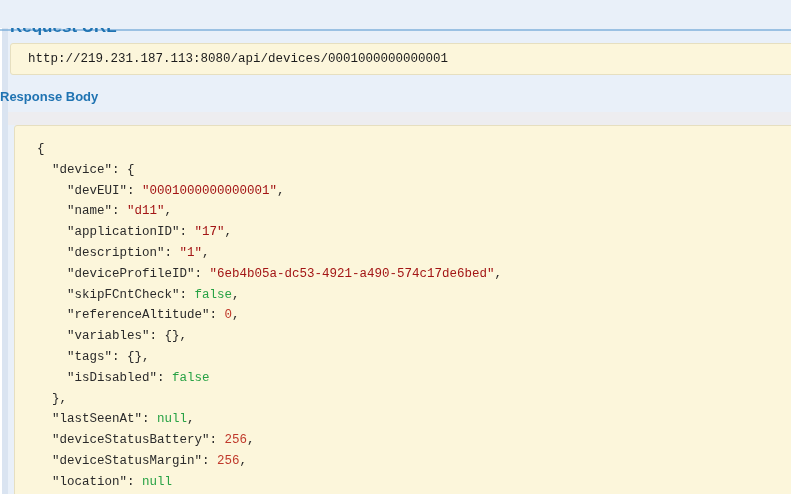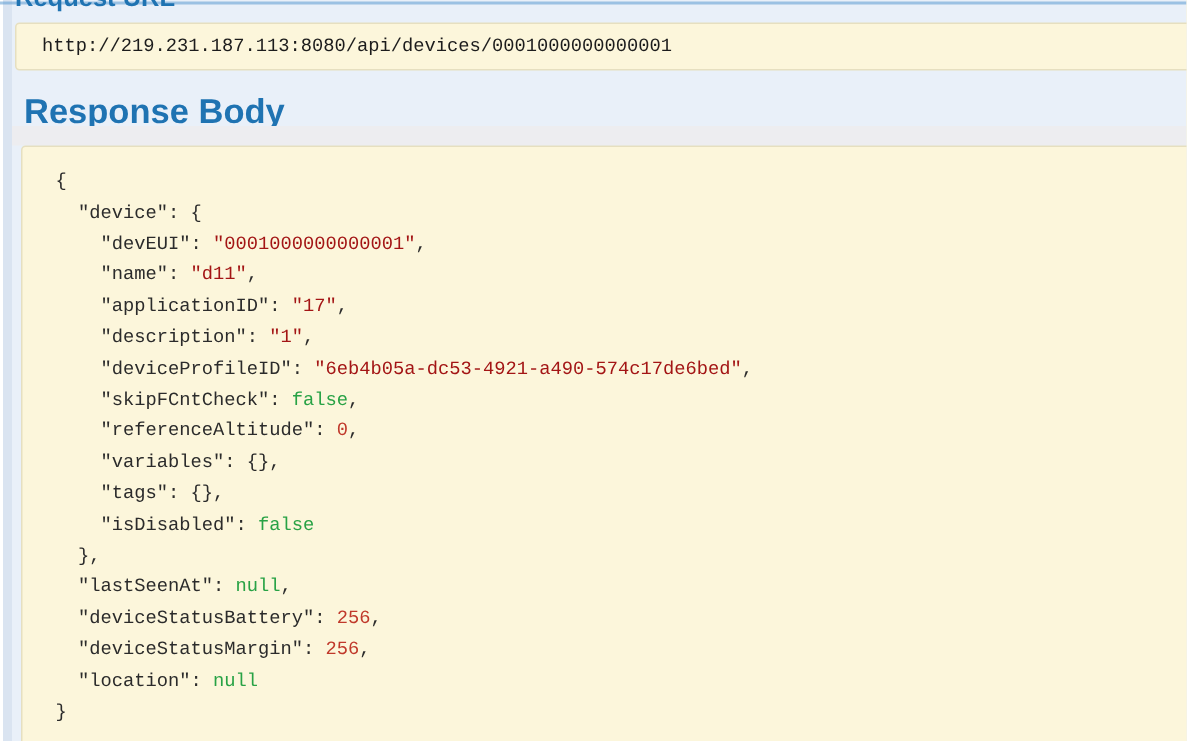--- a/index.html
+++ b/index.html
@@ -14,21 +14,21 @@
     --gray-strip:#ededf0;
     --left-strip:#dae4f1;
   }
   *{margin:0;padding:0;box-sizing:border-box;}
   html,body{width:791px;height:494px;overflow:hidden;}
   body{
     background:var(--page-bg);
     font-family:"Liberation Sans", sans-serif;
     position:relative;
   }
-  .stage{position:absolute;inset:0;overflow:hidden;}
+  .stage{position:absolute;inset:0;overflow:hidden;margin-top:28px;}
   .left-white-edge{position:absolute;left:0;top:0;width:2px;height:100%;background:#ffffff;}
   .left-strip{position:absolute;left:2px;top:0;width:6px;height:100%;background:var(--left-strip);}
   .top-divider{position:absolute;left:0;top:1px;width:100%;height:2px;background:#5b9bd1;opacity:.55;}
   .request-url-heading{
     position:absolute;left:10px;top:-11px;
     font-size:17px;font-weight:600;color:var(--heading-blue);
     white-space:nowrap;
   }
   .request-url-box{
     position:absolute;left:10px;top:15px;width:830px;height:32px;
@@ -37,22 +37,22 @@
     border-radius:3px;
   }
   .request-url-text{
     display:block;
     padding:8px 0 0 17px;
     font-family:"Liberation Mono","DejaVu Sans Mono",monospace;
     font-size:12.5px;color:#1c1c1c;
     white-space:nowrap;
   }
   .response-body-heading{
-    position:absolute;left:16px;top:61px;
-    font-size:23px;font-weight:600;color:var(--heading-blue);
+    position:absolute;left:0;top:61px;
+    font-size:13px;font-weight:600;color:var(--heading-blue);
     white-space:nowrap;
   }
   .response-strip{
     position:absolute;left:8px;top:84px;width:783px;height:13px;
     background:var(--gray-strip);
   }
   .response-body-panel{
     position:absolute;left:14px;top:97px;width:810px;height:420px;
     background:var(--panel-bg);
     border:1px solid var(--panel-border);

